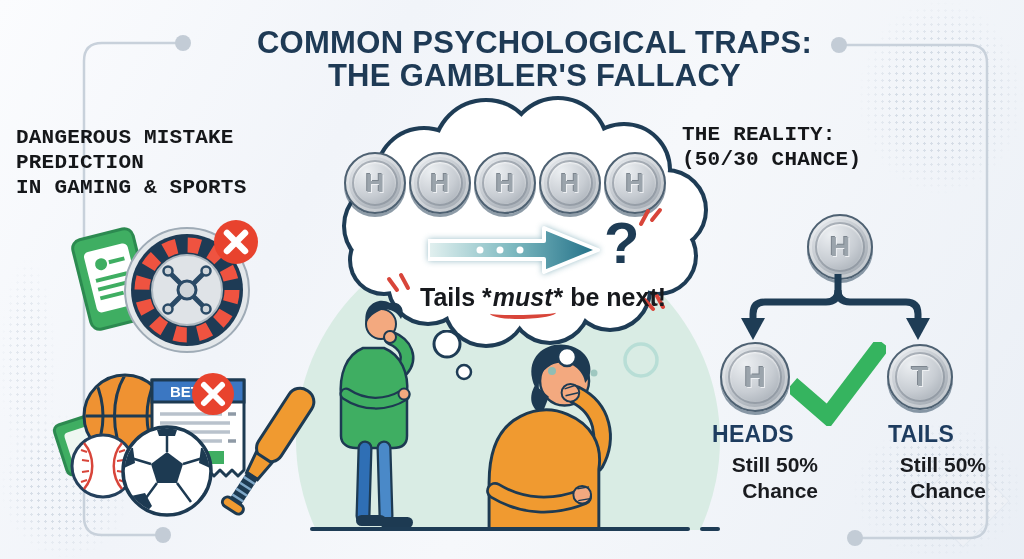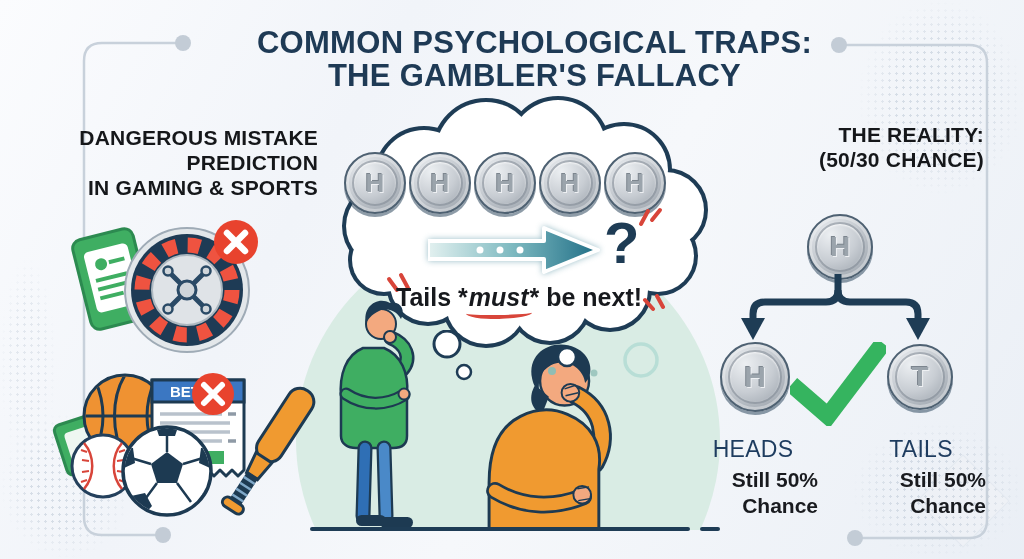--- a/index.html
+++ b/index.html
@@ -16,22 +16,22 @@
     background-size:7px 7px;opacity:.55;
     -webkit-mask-image:radial-gradient(closest-side,#000 55%,transparent 100%);
     mask-image:radial-gradient(closest-side,#000 55%,transparent 100%);
   }
   .title{
     left:0;right:0;top:26px;text-align:center;
     font-size:31px;line-height:33px;font-weight:800;letter-spacing:.3px;
     color:#1e3a55;
   }
   .col-heading{
-    text-align:right;font-size:21px;line-height:25px;font-weight:800;
-    color:#15171a;letter-spacing:.2px;
+    text-align:left;font-size:21px;line-height:25px;font-weight:800;
+    color:#15171a;letter-spacing:.2px;font-family:Liberation Mono, monospace;
   }
   .coin{
     position:absolute;border-radius:50%;
     background:radial-gradient(circle at 35% 30%, #eceff2 0%, #c8cdd3 45%, #a9b0b8 72%, #8e969e 100%);
     border:2.5px solid #4e6172;
     box-shadow:0 3px 0 rgba(29,58,82,.5), inset 0 0 0 3px rgba(255,255,255,.35);
     display:flex;align-items:center;justify-content:center;
   }
   .coin::after{
     content:"";position:absolute;inset:6px;border-radius:50%;
@@ -45,21 +45,21 @@
   .belief{
     font-size:25px;font-weight:800;color:#17191d;text-align:center;white-space:nowrap;
   }
   .belief .emph{font-style:italic;position:relative;padding:0 1px;}
   .belief .emph::after{
     content:"";position:absolute;left:-2px;right:-2px;bottom:-8px;height:6px;
     border-bottom:4px solid #d8453a;border-radius:0 0 100% 100%/0 0 12px 12px;
     transform:rotate(-1deg);
   }
   .qmark{font-size:58px;font-weight:800;color:#1e3c55;line-height:1;}
-  .outcome-name{font-size:23px;font-weight:400;color:#1e3c5f;text-align:center;letter-spacing:.3px;margin-top:15px;}
+  .outcome-name{font-size:23px;font-weight:700;color:#1e3c5f;text-align:center;letter-spacing:.3px;}
   .outcome-sub{font-size:21px;line-height:26px;font-weight:800;color:#191b1f;text-align:right;}
   .ground{background:#1e3c55;border-radius:2px;}
   svg{display:block;}
 </style>
 </head>
 <body>
 
 <div id="stage">
 
   <div class="dots" style="left:858px;top:0;width:166px;height:195px"></div>
@@ -257,21 +257,21 @@
   <svg class="abs" style="left:638px;top:204px" width="26" height="26" viewBox="0 0 26 26">
     <path d="M3,20 L10,7 M14,16 L22,6" stroke="#d8453a" stroke-width="4" stroke-linecap="round" fill="none"></path>
   </svg>
   <svg class="abs" style="left:642px;top:294px" width="26" height="26" viewBox="0 0 26 26">
     <path d="M3,6 L11,15 M15,2 L21,13" stroke="#d8453a" stroke-width="4" stroke-linecap="round" fill="none"></path>
   </svg>
   <svg class="abs" style="left:386px;top:268px" width="26" height="26" viewBox="0 0 26 26">
     <path d="M22,20 L15,7 M11,22 L3,11" stroke="#d8453a" stroke-width="4" stroke-linecap="round" fill="none"></path>
   </svg>
 
-  <div class="abs belief" style="left:396px;top:283px;width:240px"><span>Tails *</span><span class="emph">must</span><span>* be next!</span></div>
+  <div class="abs belief" style="left:420px;top:283px;width:240px"><span>Tails *</span><span class="emph">must</span><span>* be next!</span></div>
 
   <svg class="abs" style="left:318px;top:294px" width="113" height="236" viewBox="0 0 113 236">
     <circle cx="63" cy="30" r="15" fill="#f3a97f" stroke="#1d3a52" stroke-width="2"></circle>
     <path d="M48,30 C44,12 60,2 72,9 C82,6 88,16 83,25 C78,16 68,13 61,17 C53,21 50,25 48,30 Z" fill="#1d3a52"></path>
     <path d="M84,76 C94,64 88,50 73,44" stroke="#1d3a52" stroke-width="15" fill="none" stroke-linecap="round"></path>
     <path d="M84,76 C94,64 88,50 73,44" stroke="#3fae62" stroke-width="10" fill="none" stroke-linecap="round"></path>
     <circle cx="72" cy="43" r="6" fill="#f3a97f" stroke="#1d3a52" stroke-width="2"></circle>
     <path d="M45,54 C28,61 21,80 23,104 L23,142 C23,150 30,154 38,154 L75,154 C84,154 89,150 89,142 L89,100 C91,79 83,61 66,54 Z" fill="#3fae62" stroke="#1d3a52" stroke-width="2.5"></path>
     <path d="M28,100 C46,112 68,112 86,101" stroke="#1d3a52" stroke-width="13" fill="none" stroke-linecap="round"></path>
     <path d="M28,100 C46,112 68,112 86,101" stroke="#3fae62" stroke-width="8.5" fill="none" stroke-linecap="round"></path>

